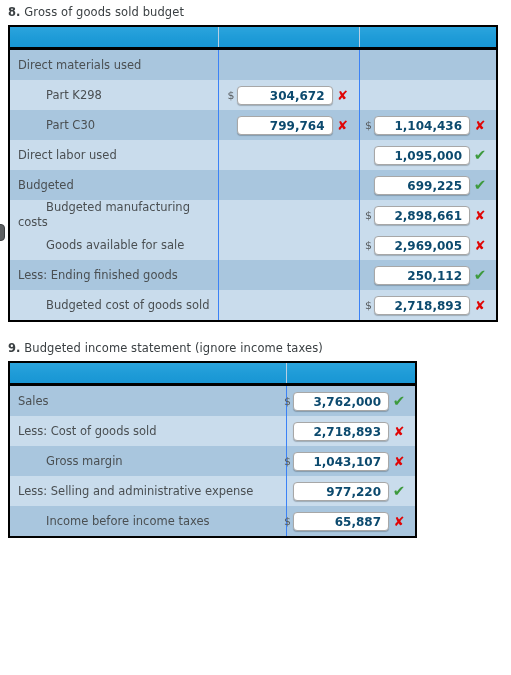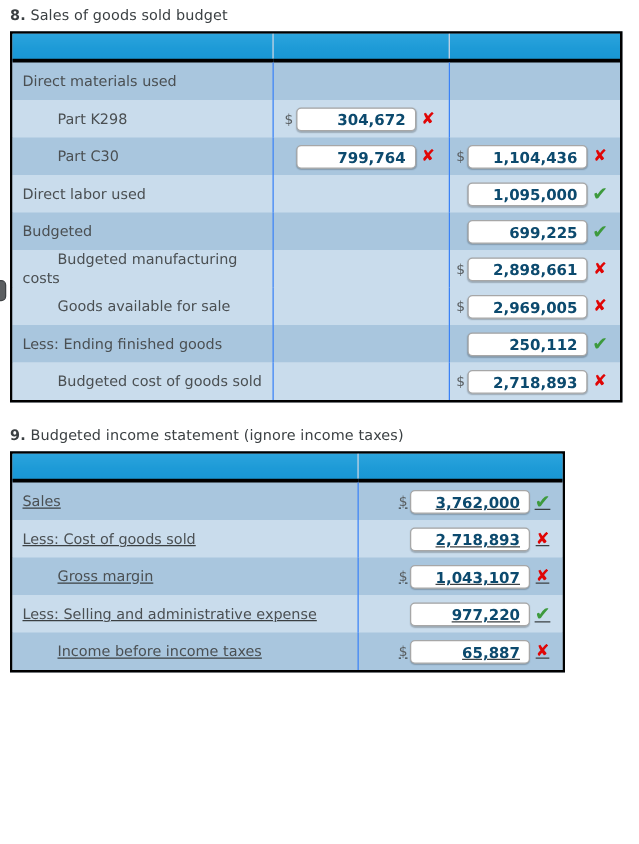--- a/index.html
+++ b/index.html
@@ -44,21 +44,21 @@
   .section-title .num {
     font-weight: bold;
   }
 
   .tbl-wrap {
     border: 2px solid #000000;
     background: #c9dcec;
     box-sizing: border-box;
   }
   #table-cogs.tbl-wrap { width: 490px; margin-left: 8px; }
-  #table-income.tbl-wrap { width: 444px; margin-left: 8px; text-decoration: underline; }
+  #table-income.tbl-wrap { width: 409px; margin-left: 8px; }
 
   table.grid {
     border-collapse: collapse;
     width: 100%;
     table-layout: fixed;
   }
 
   
   tr.head-row td {
     background: linear-gradient(to bottom, #2ba4dd 0%, #1e9bd7 55%, #1896d4 100%);
@@ -140,21 +140,21 @@
 
   .spacer-gap { height: 14px; }
 </style>
 </head>
 <body>
 
 <div class="edge-artifact"></div>
 
 <div id="sections-root">
     <div class="section">
-      <div class="section-title"><span class="num">8.</span> <span>Sales of goods sold budget</span></div>
+      <div class="section-title"><span class="num">8.</span> <span>Gross of goods sold budget</span></div>
       <div class="tbl-wrap" id="table-cogs">
         <table class="grid">
           <colgroup>
             <col style="width: 208px;">
             <col style="width: 141px;">
             <col style="width: auto;">
           </colgroup>
           <thead>
             <tr class="head-row">
               <td></td>

